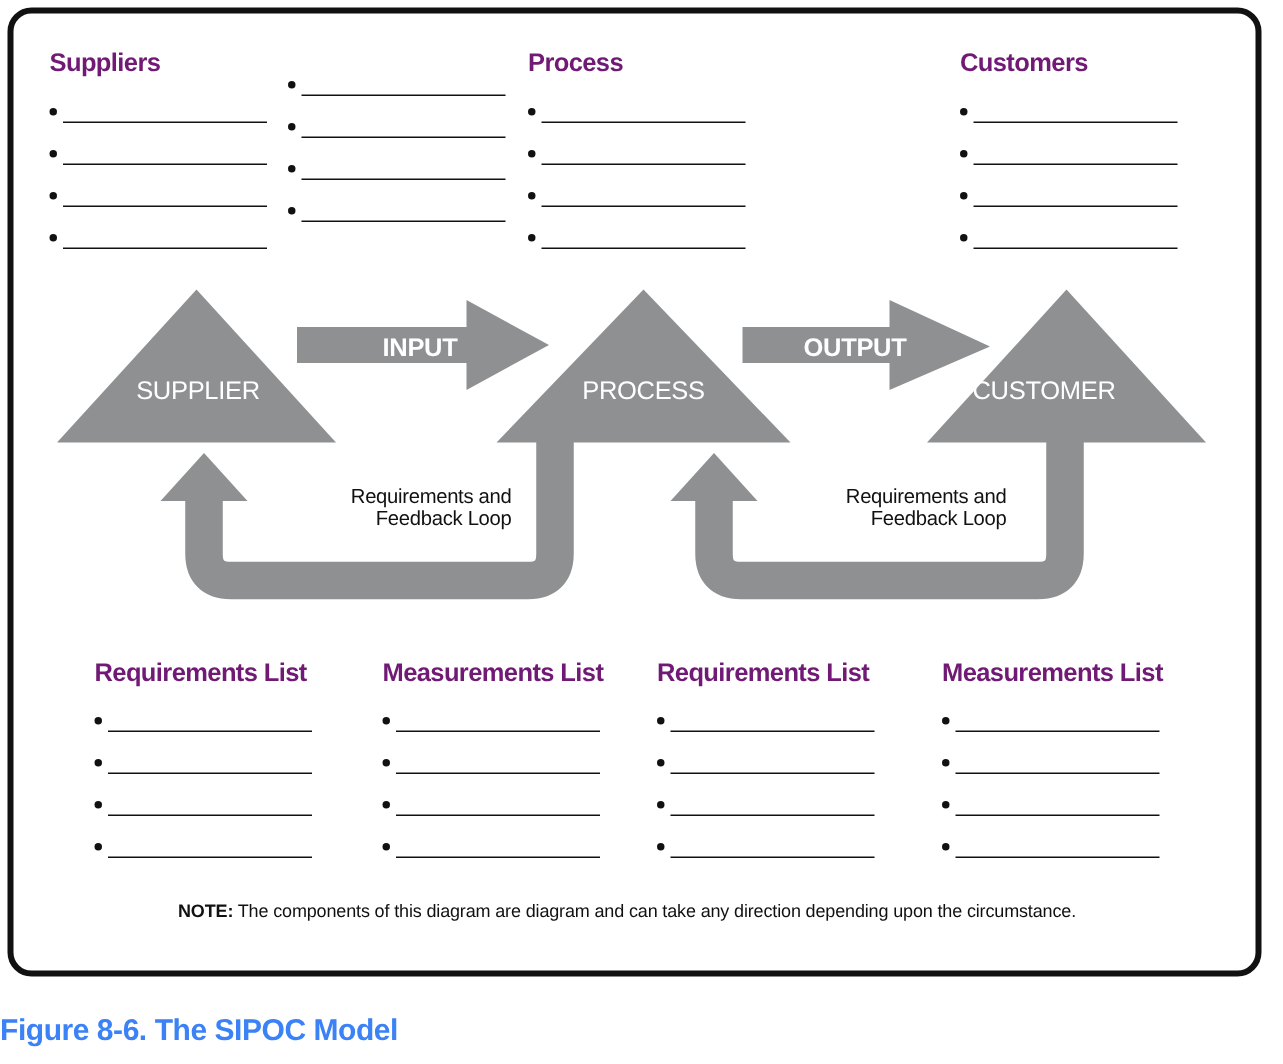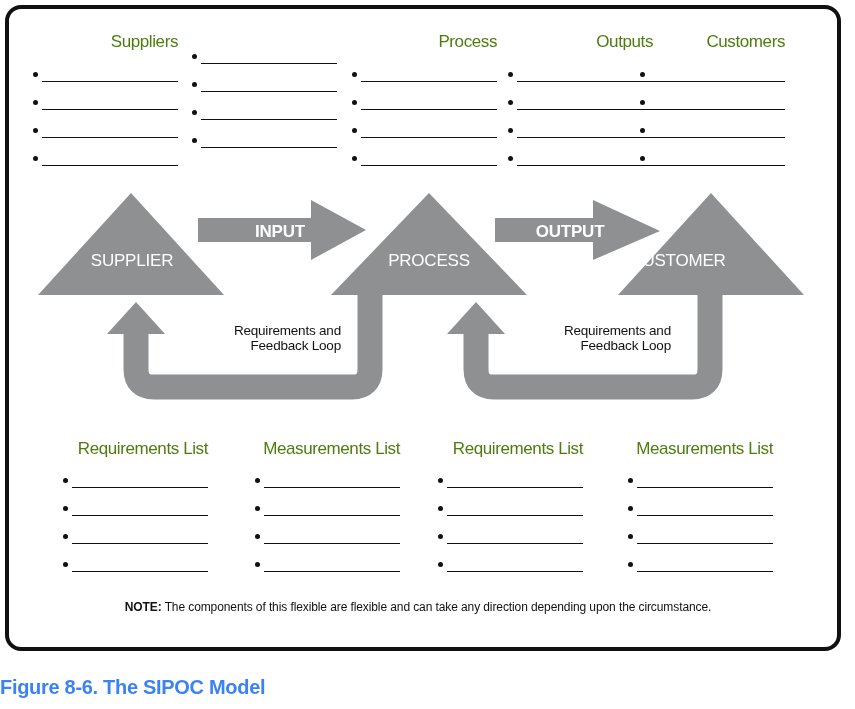--- a/index.html
+++ b/index.html
@@ -8,22 +8,22 @@
     font-family:"Liberation Sans","DejaVu Sans",sans-serif;color:#111;
   }
   .frame{
     position:absolute;left:5px;top:5px;width:828px;height:638px;
     border:4px solid #111;border-radius:16px;background:#fff;
   }
   svg.shapes{position:absolute;left:0;top:0;pointer-events:none;}
   .shape{fill:#8e9092;}
   .loop-stroke{fill:none;stroke:#8e9092;stroke-width:25;stroke-linecap:butt;}
   .col-header{
-    text-align:right;font-weight:normal;font-size:17px;line-height:18px;
-    letter-spacing:-0.4px;white-space:nowrap;color:#4d7c0f;
+    text-align:left;font-weight:bold;font-size:17px;line-height:18px;
+    letter-spacing:-0.4px;white-space:nowrap;color:#701a75;
   }
   .top-col{position:absolute;top:33px;width:145px;}
   .bottom-col{position:absolute;top:440px;width:145px;}
   .lines{margin-top:3px;}
   .bottom-col .lines{margin-top:2px;}
   .blank-line{display:flex;align-items:flex-end;height:28px;}
   .dot{width:5px;height:5px;border-radius:50%;background:#111;margin:0 4px 5px 0;flex:0 0 5px;}
   .rule{flex:1;border-bottom:1.7px solid #111;height:0;}
   .node-label{
     position:absolute;top:251px;width:160px;text-align:center;
@@ -121,41 +121,20 @@
         <div class="blank-line">
           <span class="dot"></span>
           <span class="rule"></span>
         </div>
         <div class="blank-line">
           <span class="dot"></span>
           <span class="rule"></span>
         </div>
       </div>
   </div>
-  <div class="top-col" style="left:508px">
-    <div class="col-header">Outputs</div>
-    <div class="lines">
-        <div class="blank-line">
-          <span class="dot"></span>
-          <span class="rule"></span>
-        </div>
-        <div class="blank-line">
-          <span class="dot"></span>
-          <span class="rule"></span>
-        </div>
-        <div class="blank-line">
-          <span class="dot"></span>
-          <span class="rule"></span>
-        </div>
-        <div class="blank-line">
-          <span class="dot"></span>
-          <span class="rule"></span>
-        </div>
-      </div>
-  </div>
   <div class="top-col" style="left:640px">
     <div class="col-header">Customers</div>
     <div class="lines">
         <div class="blank-line">
           <span class="dot"></span>
           <span class="rule"></span>
         </div>
         <div class="blank-line">
           <span class="dot"></span>
           <span class="rule"></span>
@@ -166,21 +145,21 @@
         </div>
         <div class="blank-line">
           <span class="dot"></span>
           <span class="rule"></span>
         </div>
       </div>
   </div>
 
   <div class="node-label" style="left:52px">SUPPLIER</div>
   <div class="node-label" style="left:349px">PROCESS</div>
-  <div class="node-label" style="left:598px">CUSTOMER</div>
+  <div class="node-label" style="left:616px">CUSTOMER</div>
   <div class="arrow-label" style="left:200px">INPUT</div>
   <div class="arrow-label" style="left:490px">OUTPUT</div>
 
   <div class="loop-label" style="left:181px">
     <div>Requirements and</div>
     <div>Feedback Loop</div>
   </div>
   <div class="loop-label" style="left:511px">
     <div>Requirements and</div>
     <div>Feedback Loop</div>
@@ -264,17 +243,17 @@
           <span class="dot"></span>
           <span class="rule"></span>
         </div>
         <div class="blank-line">
           <span class="dot"></span>
           <span class="rule"></span>
         </div>
       </div>
   </div>
 
-  <div class="note"><b>NOTE:</b><span> The components of this flexible are flexible and can take any direction depending upon the circumstance.</span></div>
+  <div class="note"><b>NOTE:</b><span> The components of this diagram are diagram and can take any direction depending upon the circumstance.</span></div>
 
   <div class="caption">Figure 8-6. The SIPOC Model</div>
 
 </div>
 
 </body></html>

